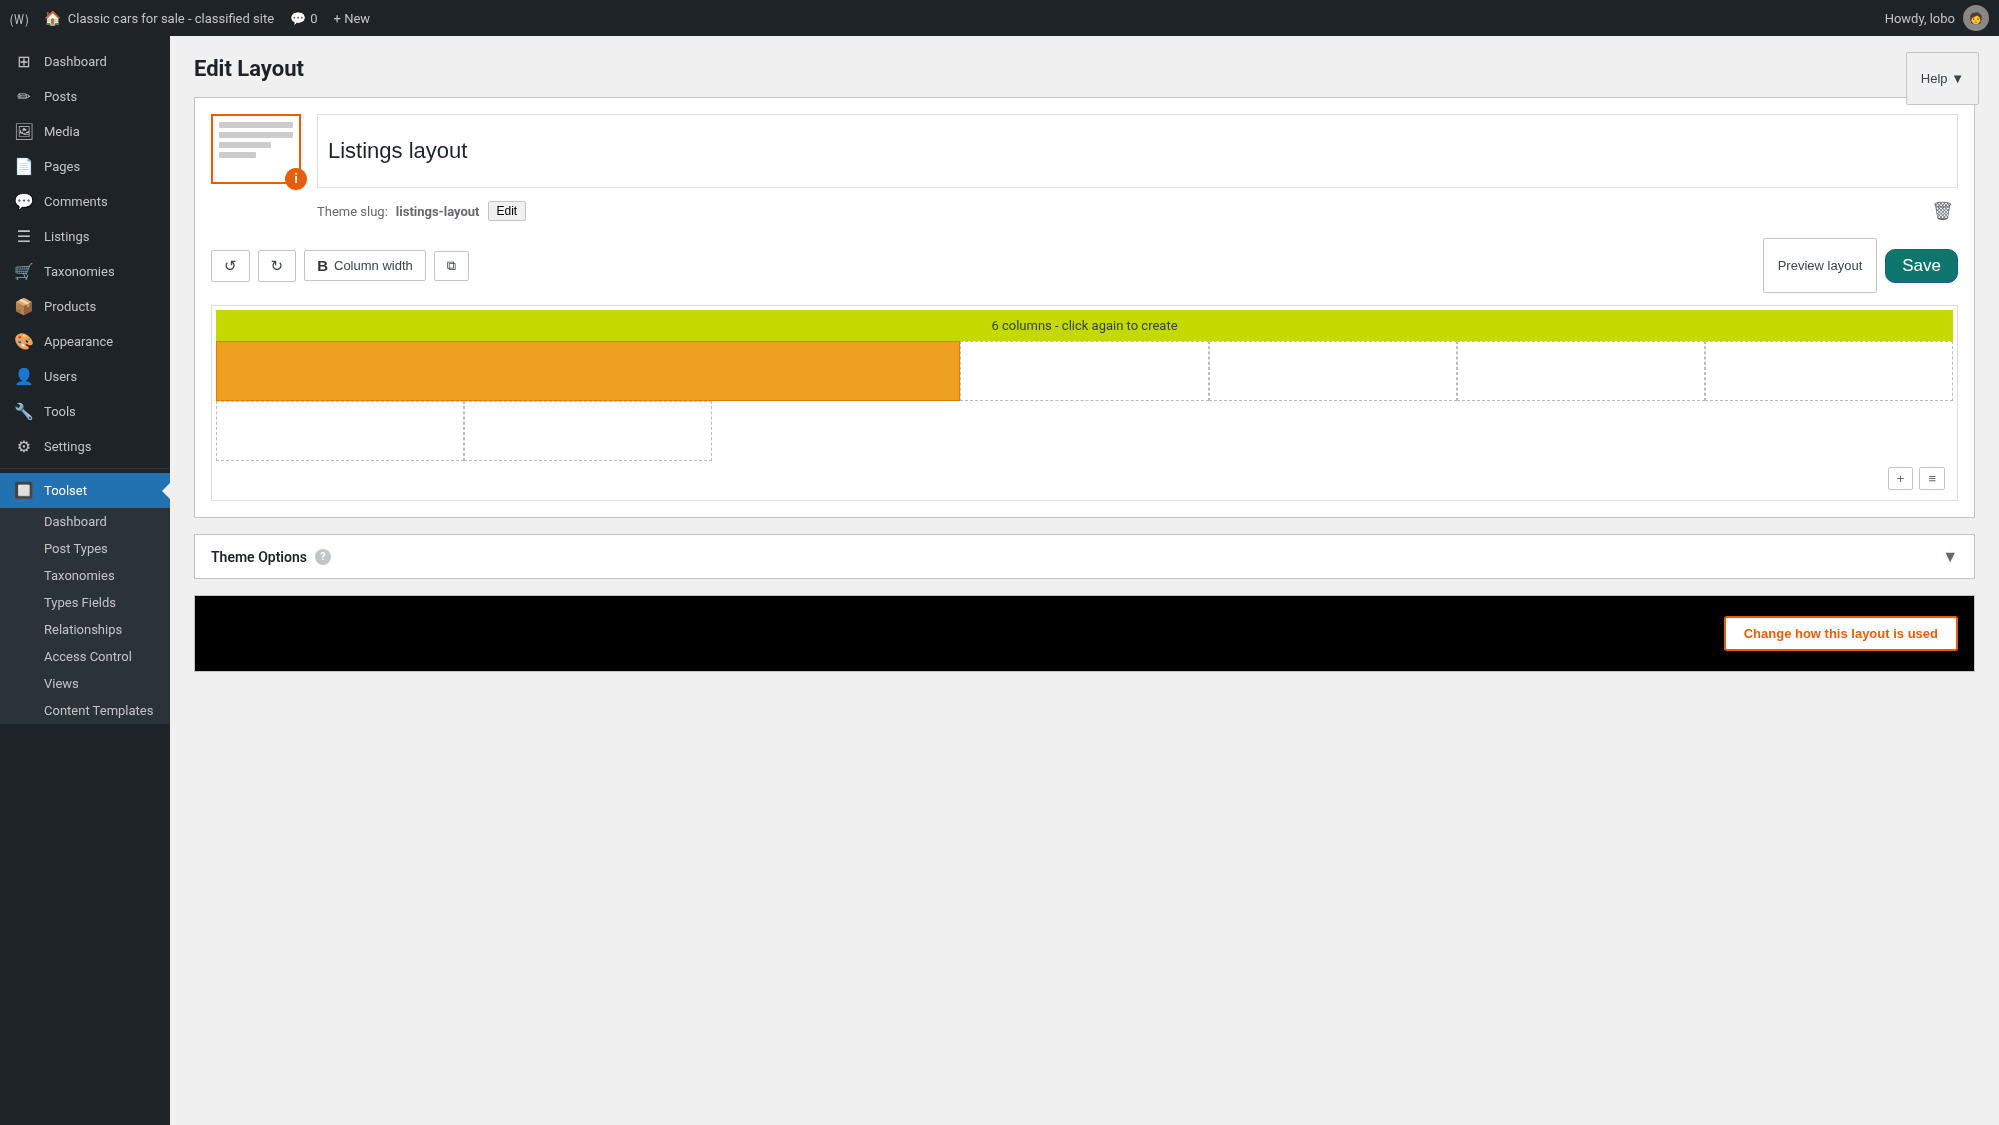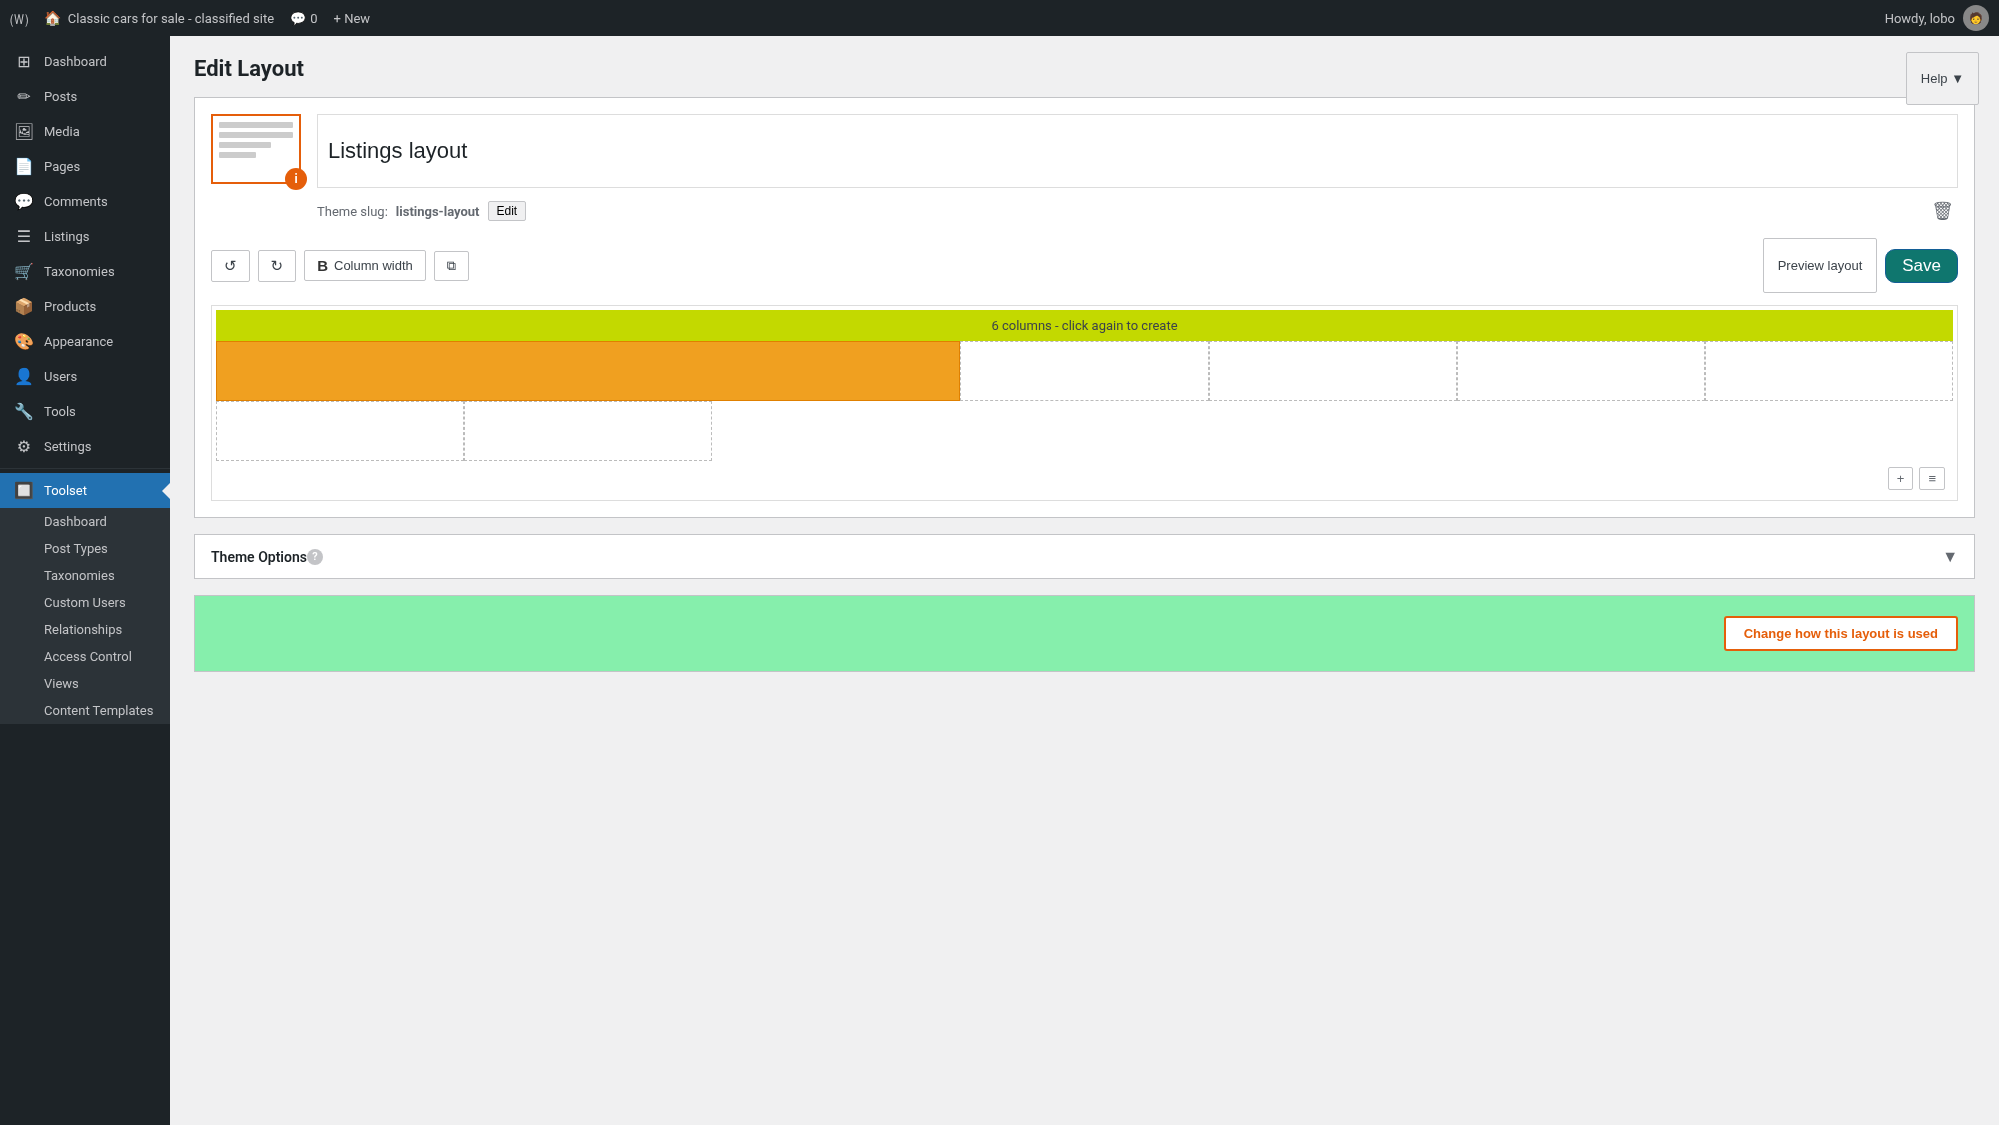--- a/index.html
+++ b/index.html
@@ -274,21 +274,21 @@
       padding: 12px 16px;
       cursor: pointer;
       font-size: 14px;
       font-weight: 600;
       color: #1d2327;
     }
     .theme-options-header .chevron { font-size: 16px; color: #646970; }
 
     
     .layout-usage-section {
-      background: #86efac;
+      background: #000000;
       border: 1px solid #c3c4c7;
       padding: 20px 16px;
       display: flex;
       justify-content: flex-end;
       align-items: center;
     }
     .change-usage-btn {
       background: #fff;
       border: 2px solid #e55e0a;
       color: #e55e0a;
@@ -395,21 +395,21 @@
     <div class="menu-separator"></div>
 
     <div class="menu-item active" style="background:#2271b1; color:#fff;">
       <span class="menu-icon">🔲</span>
       <span>Toolset</span>
     </div>
     <div class="submenu">
       <div class="submenu-item">Dashboard</div>
       <div class="submenu-item">Post Types</div>
       <div class="submenu-item">Taxonomies</div>
-      <div class="submenu-item">Custom Users</div>
+      <div class="submenu-item">Types Fields</div>
       <div class="submenu-item">Relationships</div>
       <div class="submenu-item">Access Control</div>
       <div class="submenu-item">Views</div>
       <div class="submenu-item">Content Templates</div>
     </div>
   </div>
 
   <div id="wpbody-content">
 
     <div class="help-area">
@@ -482,21 +482,21 @@
           <button class="grid-action-btn">
             <span>≡</span>
           </button>
         </div>
       </div>
 
     </div>
 
     <div class="theme-options-section">
       <div class="theme-options-header">
-        <span style="display:flex; align-items:center; gap:0;">
+        <span style="display:flex; align-items:center; gap:8px;">
           <span>Theme Options</span>
           <span style="width:16px;height:16px;border-radius:50%;background:#c3c4c7;color:#fff;font-size:11px;display:inline-flex;align-items:center;justify-content:center;">?</span>
         </span>
         <span class="chevron">▼</span>
       </div>
     </div>
 
     <div class="layout-usage-section">
       <button class="change-usage-btn">Change how this layout is used</button>
     </div>

